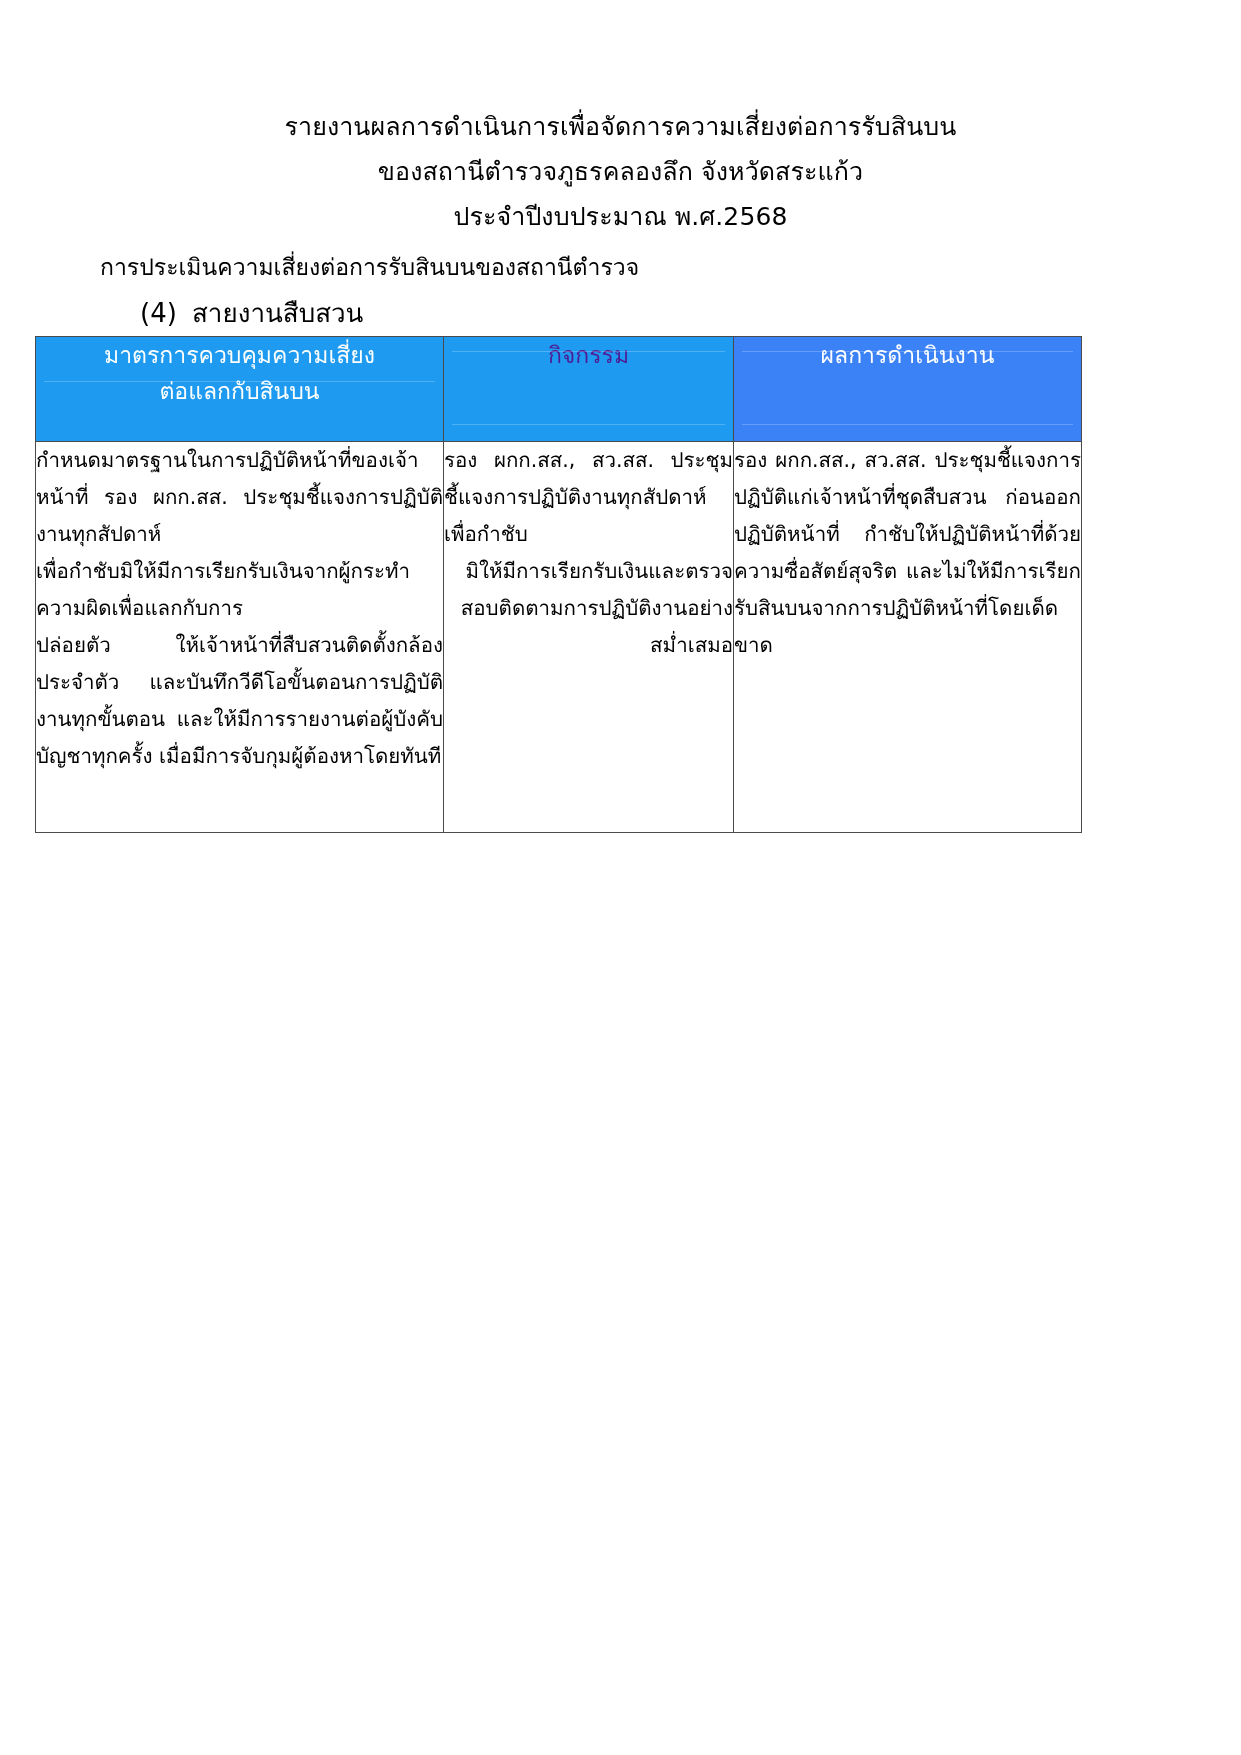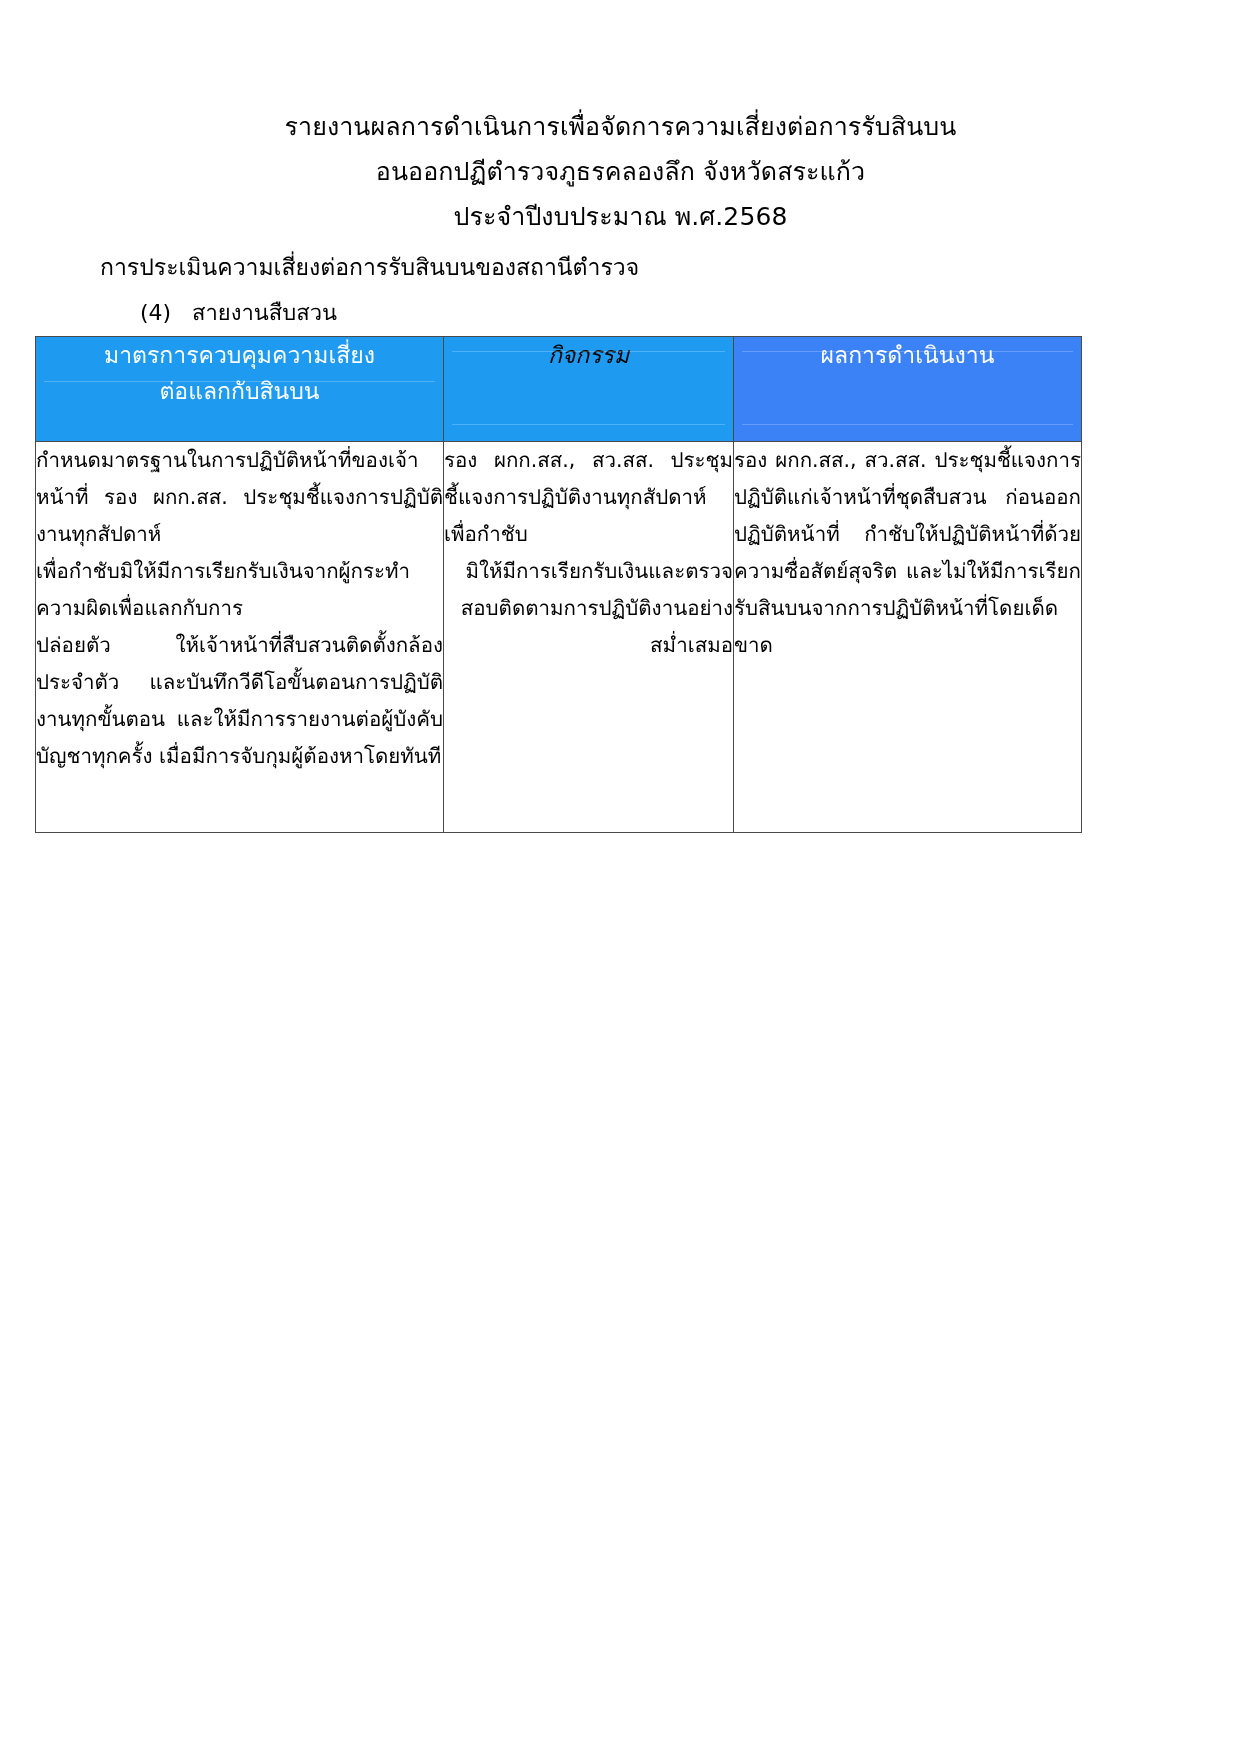--- a/index.html
+++ b/index.html
@@ -48,21 +48,21 @@
     left: 100px;
     top: 250px;
     font-size: 23px;
     line-height: 34px;
     white-space: nowrap;
   }
   .numbered-heading {
     position: absolute;
     left: 140px;
     top: 296px;
-    font-size: 22px;
+    font-size: 26px;
     line-height: 34px;
     white-space: nowrap;
   }
   .numbered-heading .num {
     display: inline-block;
     min-width: 52px;
   }
 
   
   .table-wrap {
@@ -144,21 +144,21 @@
   td.cell-2 { padding-left: 14px; margin-left: 40px; }
   td.cell-3 { padding-left: 14px; }
 </style>
 </head>
 <body>
 
 <div class="page">
 
   <div class="title-block">
     <div class="title-line">รายงานผลการดำเนินการเพื่อจัดการความเสี่ยงต่อการรับสินบน</div>
-    <div class="title-line">อนออกปฏีตำรวจภูธรคลองลึก จังหวัดสระแก้ว</div>
+    <div class="title-line">ของสถานีตำรวจภูธรคลองลึก จังหวัดสระแก้ว</div>
     <div class="title-line">ประจำปีงบประมาณ พ.ศ.2568</div>
   </div>
 
   <div class="subtitle">การประเมินความเสี่ยงต่อการรับสินบนของสถานีตำรวจ</div>
 
   <div class="numbered-heading">
     <span class="num">(4)</span><span>สายงานสืบสวน</span>
   </div>
 
   <div class="table-wrap">
@@ -169,21 +169,21 @@
         <col class="c3">
       </colgroup>
       <thead>
         <tr>
           <th class="h1" style="background: rgb(30, 155, 240); color: rgb(255, 255, 255); border-color: rgb(74, 74, 74);">
             <div class="hdr-inner">
               <div>มาตรการควบคุมความเสี่ยง</div>
               <div>ต่อแลกกับสินบน</div>
             </div>
           </th>
-          <th class="h2" style="background: rgb(30, 155, 240); color: #000000; border-color: rgb(74, 74, 74); font-style: italic;">
+          <th class="h2" style="background: rgb(30, 155, 240); color: #4c1d95; border-color: rgb(74, 74, 74);">
             <div class="hdr-inner">
               <div>กิจกรรม</div>
             </div>
           </th>
           <th class="h3" style="background: #3b82f6; color: rgb(255, 255, 255); border-color: rgb(74, 74, 74);">
             <div class="hdr-inner">
               <div>ผลการดำเนินงาน</div>
             </div>
           </th>
         </tr>

